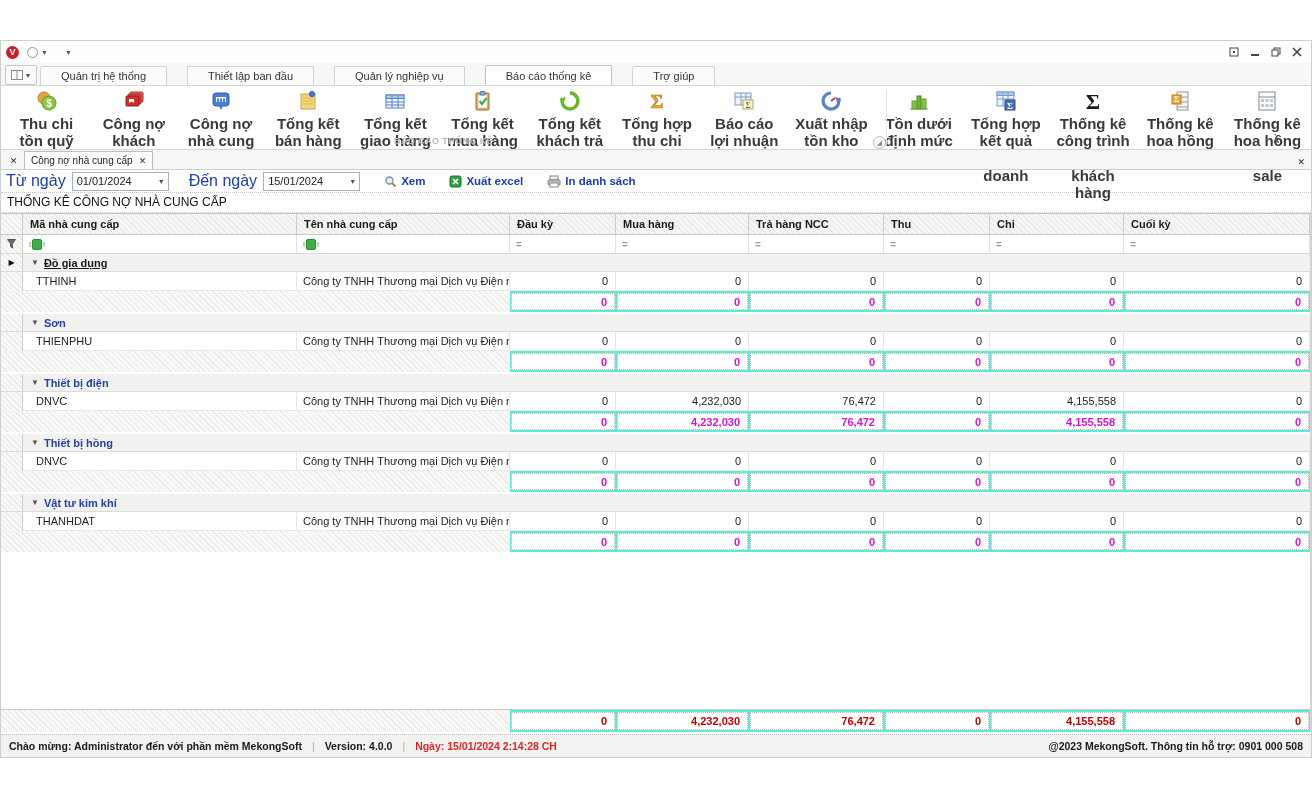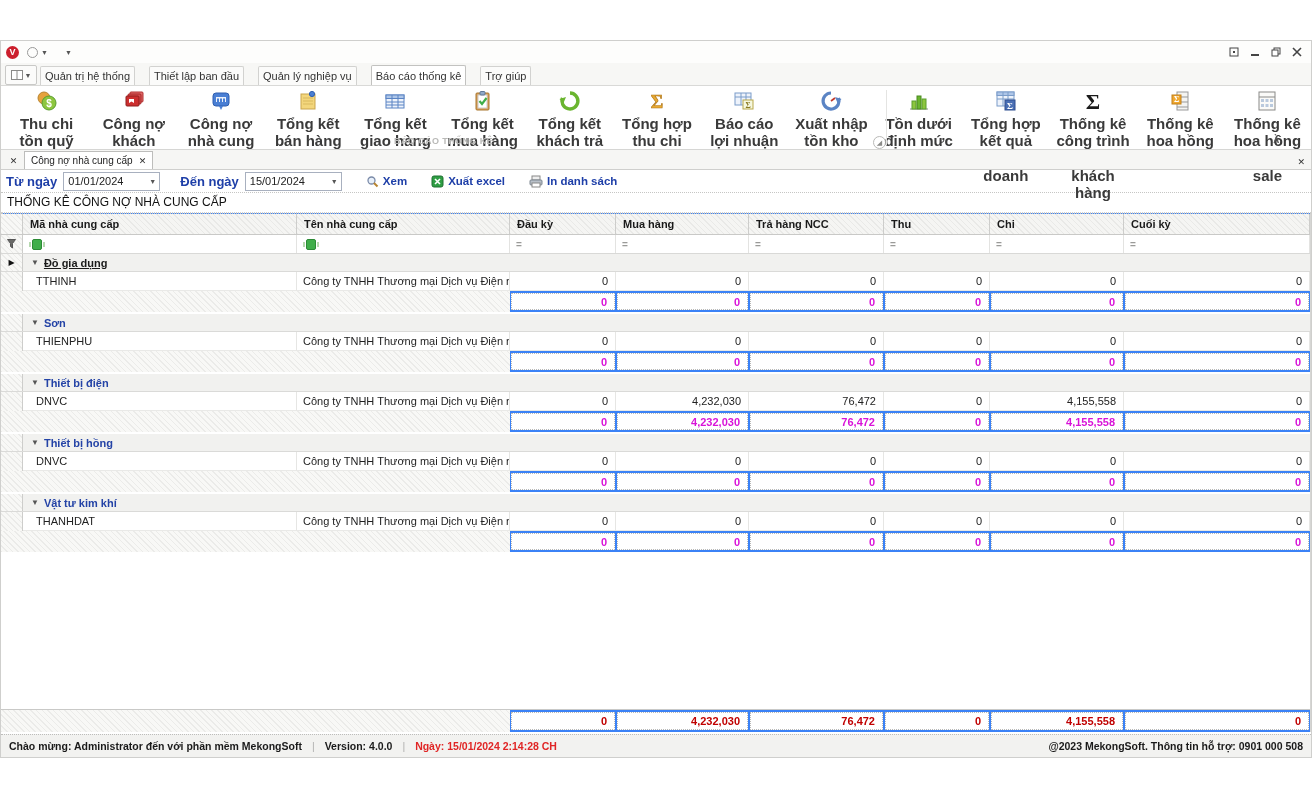--- a/index.html
+++ b/index.html
@@ -13,50 +13,50 @@
   .caret{font-size:7px;color:#555;}
   .tb-title{position:absolute;left:0;right:0;text-align:center;font-size:11px;pointer-events:none;}
   .tb-title .main{font-weight:bold;color:#333;}
   .tb-title .suffix{color:#a9a9a7;font-weight:bold;}
   .winbtns{margin-left:auto;display:flex;align-items:center;gap:9px;padding-right:8px;}
   .winbtn{width:12px;height:12px;display:flex;align-items:center;justify-content:center;color:#444;}
   .winbtn svg{display:block;}
   
   .ribbontabs{height:22px;display:flex;align-items:flex-end;background:#f7f7f5;border-bottom:1px solid #d9d9d7;flex:0 0 auto;}
   .appmenu{width:30px;height:18px;margin:0 3px 0 4px;border:1px solid #c9c9c7;background:#fbfbfa;border-radius:2px;display:flex;align-items:center;justify-content:center;gap:2px;color:#666;}
-  .rtab{height:18px;padding:0 4px;margin-right:14px;border:1px solid #d2d2d0;border-bottom:none;background:#fbfbfa;display:flex;align-items:center;font-size:11px;color:#333;border-radius:2px 2px 0 0;}
+  .rtab{height:18px;padding:0 20px;margin-right:20px;border:1px solid #d2d2d0;border-bottom:none;background:#fbfbfa;display:flex;align-items:center;font-size:11px;color:#333;border-radius:2px 2px 0 0;}
   .rtab.active{background:#fff;border-color:#c2c2c0;font-weight:normal;position:relative;z-index:2;height:19px;}
   
   .ribbonbody{height:63px;background:#fff;border-bottom:1px solid #d6d6d4;position:relative;flex:0 0 auto;}
   .ritems{display:flex;align-items:flex-start;height:48px;padding-left:2px;}
   .ritem{display:flex;flex-direction:column;align-items:center;padding:2px 5px 0 5px;max-width:104px;}
   .ritem .ricon{width:26px;height:26px;display:flex;align-items:center;justify-content:center;}
   .ritem .rlabel{font-size:15px;font-weight:bold;color:#3a3a3a;text-align:center;line-height:1.15;margin-top:1px;max-width:96px;}
   .groupcaption{position:absolute;left:0;top:50px;width:885px;text-align:center;font-size:9px;font-weight:bold;color:#b9b9b7;letter-spacing:.4px;}
   .groupsep{position:absolute;left:885px;top:4px;bottom:4px;width:1px;background:#e4e4e2;}
   .launcher{position:absolute;left:872px;top:50px;width:11px;height:11px;border:1px solid #b9b9b7;border-radius:50%;color:#8a8a88;font-size:7px;display:flex;align-items:center;justify-content:center;}
   .ribcollapse{position:absolute;right:32px;top:48px;color:#555;font-size:10px;font-weight:bold;}
   
   .doctabs{height:19px;background:#f6f6f4;border-bottom:1px solid #cfcfcd;display:flex;align-items:flex-end;flex:0 0 auto;position:relative;}
   .dt-close{width:17px;height:15px;margin:0 2px 1px 4px;display:flex;align-items:center;justify-content:center;color:#333;font-size:9px;font-weight:bold;}
   .dtab{height:17px;padding:0 6px;background:#fff;border:1px solid #bdbdbb;border-bottom:none;display:flex;align-items:center;gap:6px;font-size:10px;color:#222;}
   .dtab .x{font-size:9px;font-weight:bold;color:#333;}
   .dt-right-close{position:absolute;right:6px;bottom:2px;font-size:9px;font-weight:bold;color:#333;}
   
   .filterbar{height:22px;display:flex;align-items:center;gap:6px;padding-left:5px;border-bottom:1px dotted #c6c6c4;background:#fff;flex:0 0 auto;}
-  .flabel{color:#1e3fa8;font-weight:bold;font-size:13px;}
+  .flabel{color:#1e3fa8;font-weight:normal;font-size:16px;}
   .datebox{width:95px;height:17px;border:1px solid #a8b0bf;background:#fff;display:flex;align-items:center;}
   .datebox input{border:none;outline:none;flex:1;width:70px;font-family:inherit;font-size:11px;padding:0 0 0 4px;color:#222;background:transparent;}
   .datebox .arrow{width:13px;text-align:center;color:#555;font-size:7px;}
   .fbtn{display:flex;align-items:center;gap:4px;color:#1e3fa8;font-weight:bold;font-size:11.5px;margin-left:18px;}
   
   .reporttitle{height:19px;line-height:19px;padding-left:6px;font-size:12px;font-weight:normal;color:#111;border-bottom:1px dotted #cfcfcd;flex:0 0 auto;}
   
   .grid{--cols:22px 274px 213px 106px 133px 135px 106px 134px minmax(0,1fr);
-        flex:1 1 auto;display:flex;flex-direction:column;border-top:1px dotted #c6c6c4;border-right:1px solid #d6d6d4;overflow:hidden;background:#3b82f6;}
+        flex:1 1 auto;display:flex;flex-direction:column;border-top:1px dotted #c6c6c4;border-right:1px solid #d6d6d4;overflow:hidden;background:#5eead4;}
   .row{display:grid;grid-template-columns:var(--cols);flex:0 0 auto;}
   .hatch{background:repeating-linear-gradient(45deg,#ebebe9 0,#ebebe9 1px,#f8f8f6 1px,#f8f8f6 4px);}
   .hdr{height:20px;border-bottom:1px solid #c9c9c7;}
   .hdr .cell{display:flex;align-items:center;padding-left:7px;font-weight:bold;color:#1a1a1a;border-right:1px solid #cdcdcb;background:repeating-linear-gradient(45deg,#e9e9e7 0,#e9e9e7 1px,#f5f5f3 1px,#f5f5f3 4px);}
   .hdr .ind{border-right:1px solid #cdcdcb;}
   .frow{height:18px;border-bottom:1px solid #d9d9d7;}
   .frow .cell{display:flex;align-items:center;padding-left:6px;border-right:1px solid #e3e3e1;background:#fff;}
   .frow .ind{display:flex;align-items:center;justify-content:center;border-right:1px solid #cdcdcb;}
   .chip{display:inline-flex;align-items:center;gap:1px;}
   .chip .side{width:2px;height:5px;background:#b7d9b0;}

